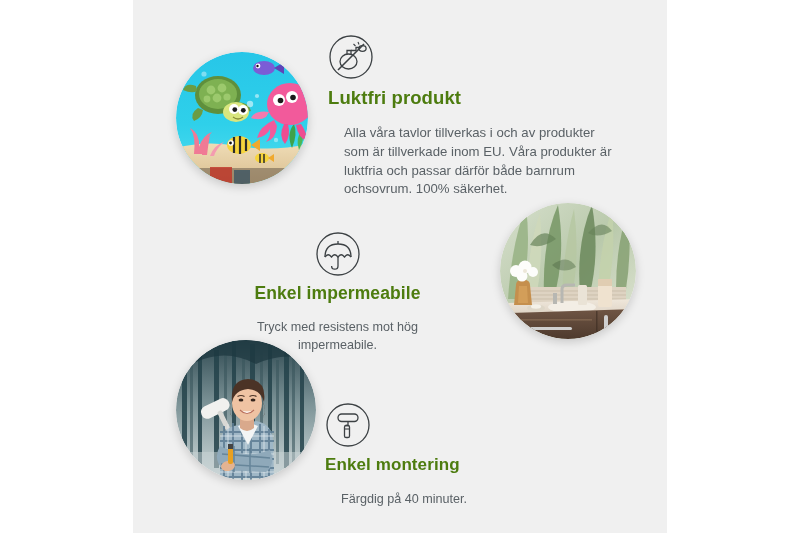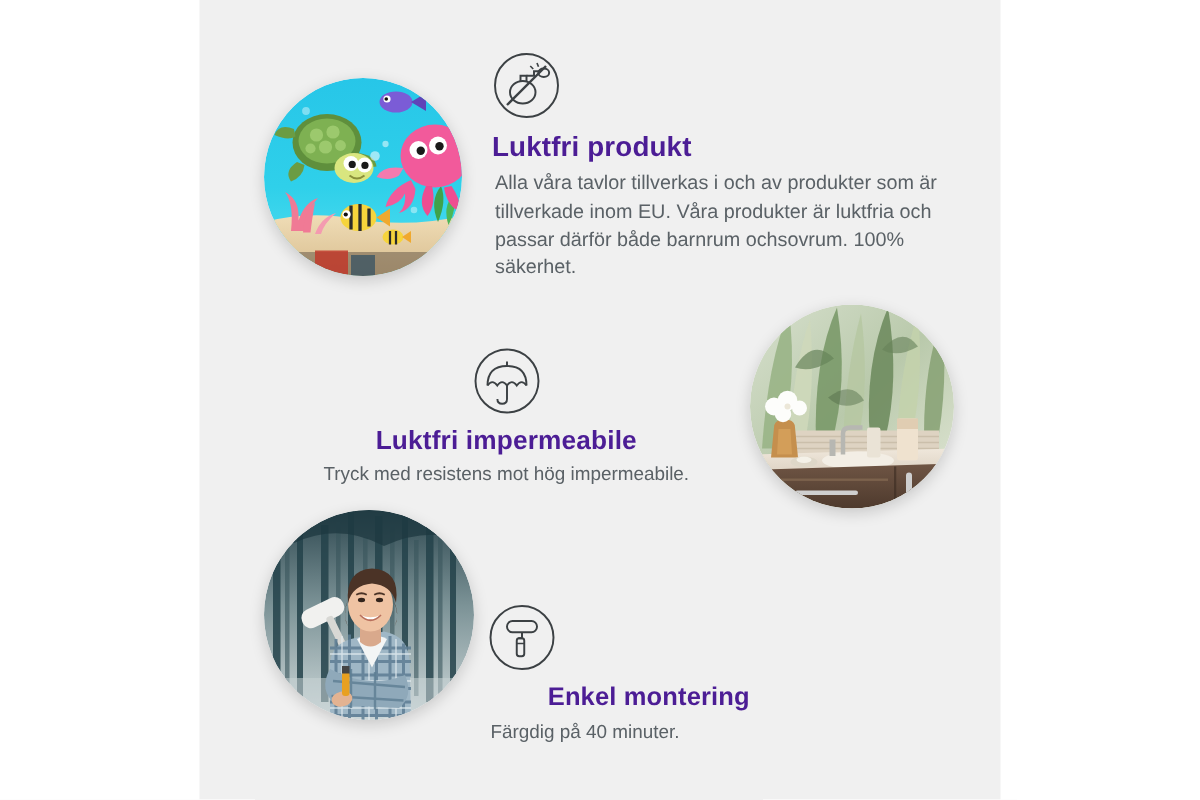--- a/index.html
+++ b/index.html
@@ -39,32 +39,32 @@
   }
   .feature.f1 { left: 328px; top: 34px; width: 306px; }
   .feature.f2 { left: 210px; top: 231px; width: 255px; text-align: center; }
   .feature.f3 { left: 325px; top: 402px; width: 215px; }
 
   .feature.f2 .icon-wrap { margin: 0 auto 6px auto; }
 
   .f-title {
     font-size: 18.5px;
     font-weight: bold;
-    color: #4c1d95;
+    color: #4d7c0f;
     letter-spacing: 0.1px;
     margin: 0 0 5px 0;
     line-height: 1.15;
   }
   .f-desc {
     font-size: 13.2px;
     color: #5a6166;
     line-height: 1.42;
-    margin: 2px;
-  }
-  .feature.f3 .f-title { font-size: 17px; text-align: center; }
+    margin: 16px;
+  }
+  .feature.f3 .f-title { font-size: 17px; }
   .feature.f3 .f-desc { font-size: 12.6px; }
   .feature.f2 .f-title { font-size: 17.5px; }
   .feature.f2 .f-desc { font-size: 12.6px; }
 
   
   .photo {
     position: absolute;
     border-radius: 50%;
     overflow: hidden;
     box-shadow: 0 3px 10px rgba(0,0,0,0.17);
@@ -401,21 +401,21 @@
 
         <path d="M10 26 q3.2 -4.5 6.5 0 q3.2 -4.5 6.5 0 q3.2 -4.5 6.5 0 q3.2 -4.5 6.5 0" class="ring" stroke-width="1.3"></path>
 
         <line x1="23" y1="26" x2="23" y2="35" class="ring" stroke-width="1.3"></line>
 
         <path d="M23 35 q0 3.2 -3.2 3.2 q-3.2 0 -3.2 -3.2" class="ring" stroke-width="1.3"></path>
 
         <line x1="23" y1="13" x2="23" y2="10" class="ring" stroke-width="1.3"></line>
       </svg>
     </div>
-    <h3 class="f-title">Luktfri impermeabile</h3>
+    <h3 class="f-title">Enkel impermeabile</h3>
     <p class="f-desc">Tryck med resistens mot hög impermeabile.</p>
   </div>
 
   <div class="feature f3">
     <div class="icon-wrap">
       <svg width="46" height="46" viewBox="0 0 46 46">
         <circle class="ring" cx="23" cy="23" r="21" stroke-width="1.3"></circle>
 
         <rect x="13" y="12" width="20" height="7.5" rx="3.7" class="ring" stroke-width="1.3"></rect>
 

